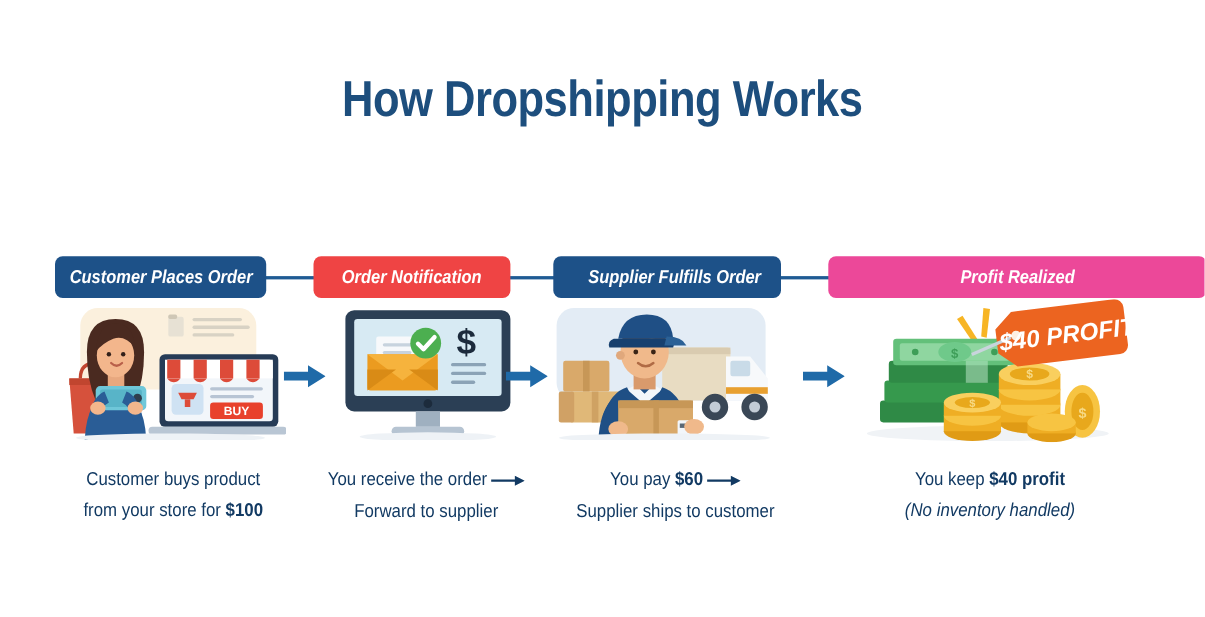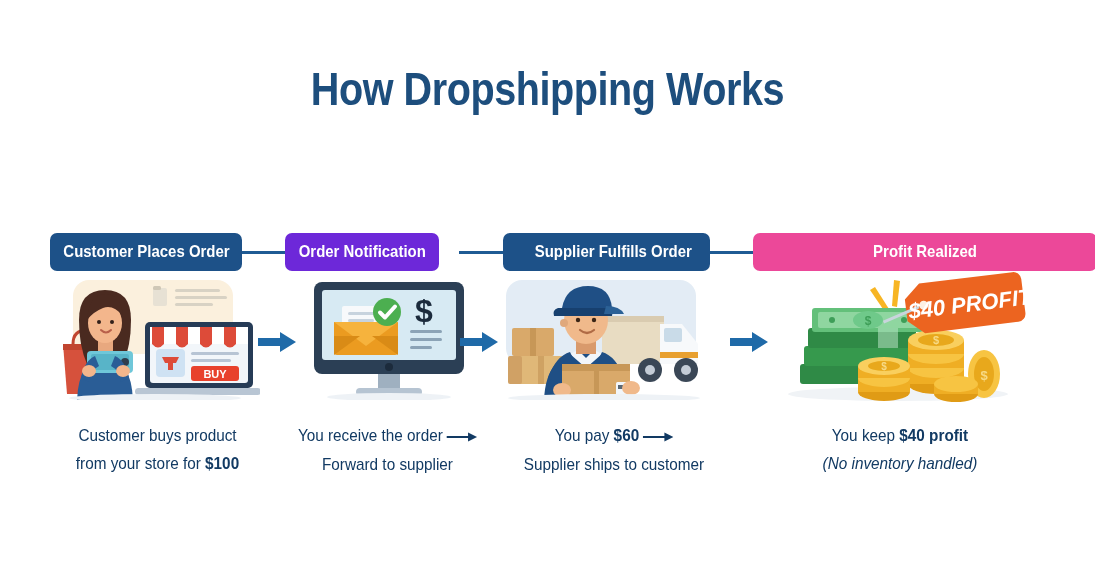--- a/index.html
+++ b/index.html
@@ -43,20 +43,21 @@
   }
   .bar {
     position: absolute;
     top: 0;
     height: 38px;
     border-radius: 7px;
     display: flex;
     align-items: center;
     justify-content: center;
     box-sizing: border-box;
+    font-style: italic;
   }
   .bar-label {
     color: #ffffff;
     font-size: 17px;
     font-weight: bold;
     letter-spacing: 0px;
     transform: scaleX(0.88);
     white-space: nowrap;
   }
   .connector {
@@ -105,21 +106,21 @@
 <div id="bars">
 
   <div class="connector" style="left:240px;width:48px;"></div>
   <div class="connector" style="left:459px;width:47px;"></div>
   <div class="connector" style="left:707px;width:49px;"></div>
 
   <div class="bar" style="left:50px;width:192px;background:#1d5188;">
     <span class="bar-label">Customer Places Order</span>
   </div>
 
-  <div class="bar" style="left:285px;width:154px;background:#6d28d9;">
+  <div class="bar" style="left:285px;width:179px;background:#ef4444;">
     <span class="bar-label">Order Notification</span>
   </div>
 
   <div class="bar" style="left:503px;width:207px;background:#1d5188;padding-left:13px;">
     <span class="bar-label">Supplier Fulfills Order</span>
   </div>
 
   <div class="bar" style="left:753px;width:344px;background:#ec4899;text-align:right;">
     <span class="bar-label">Profit Realized</span>
   </div>

